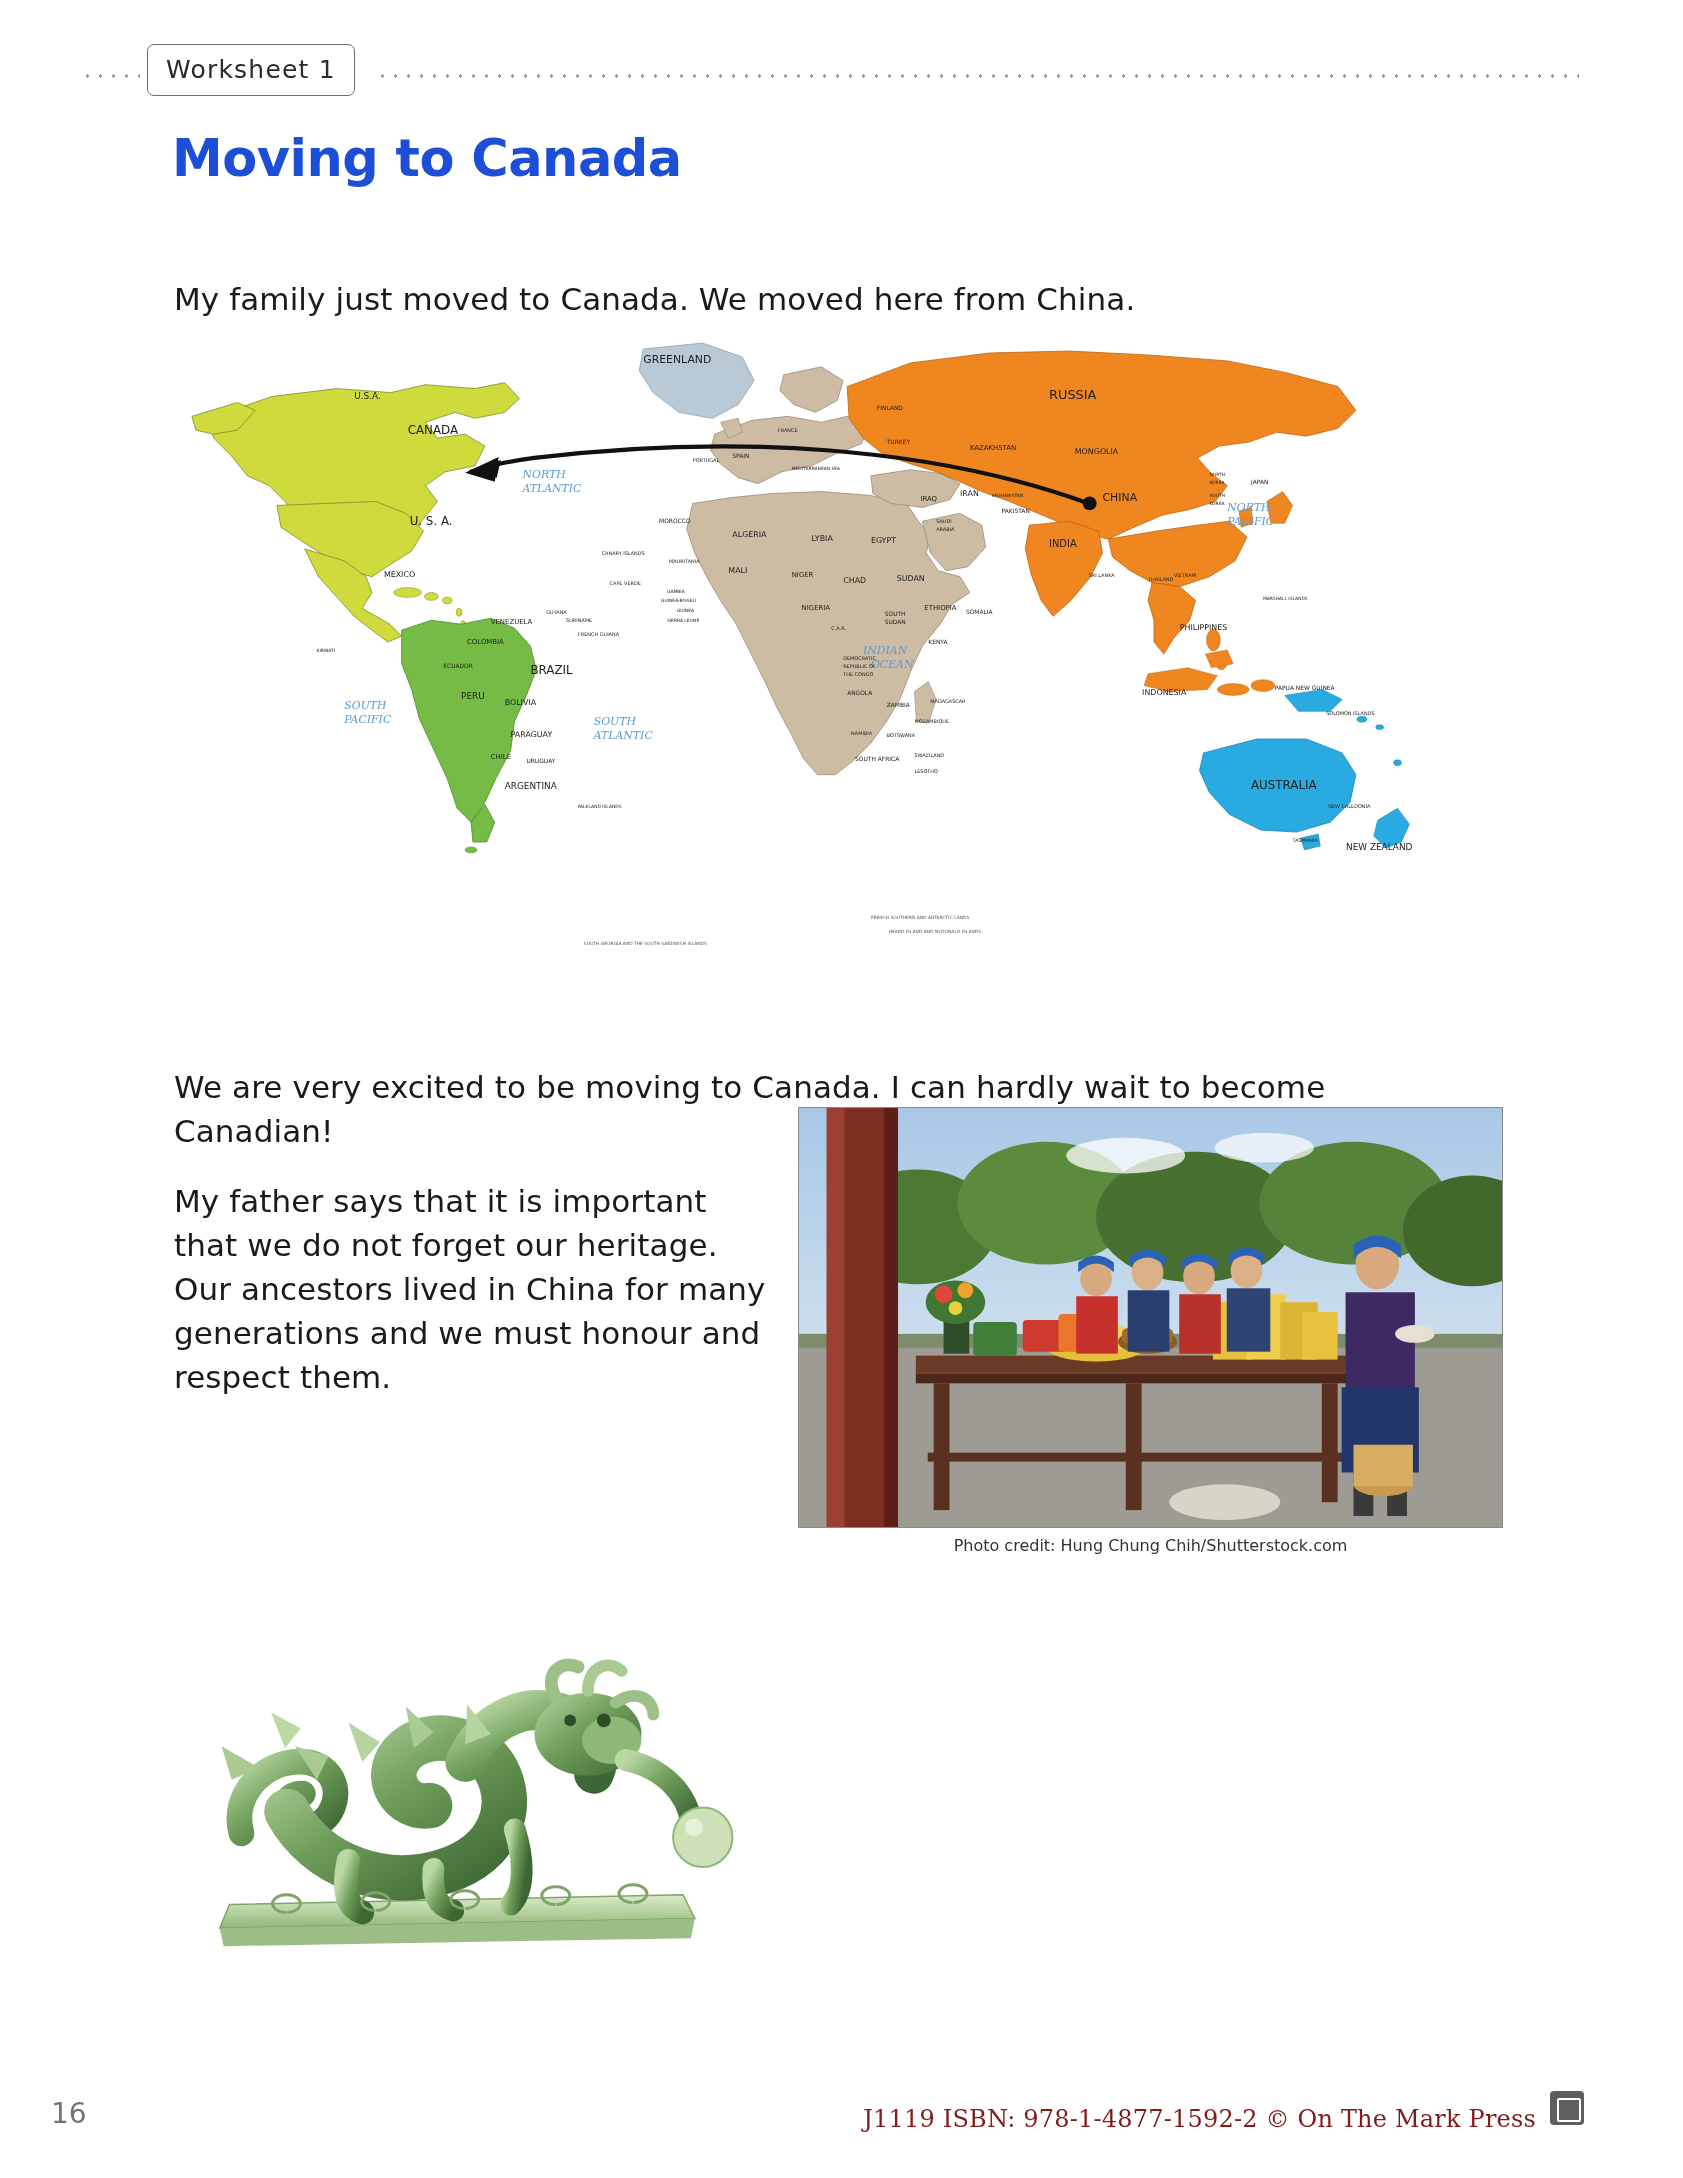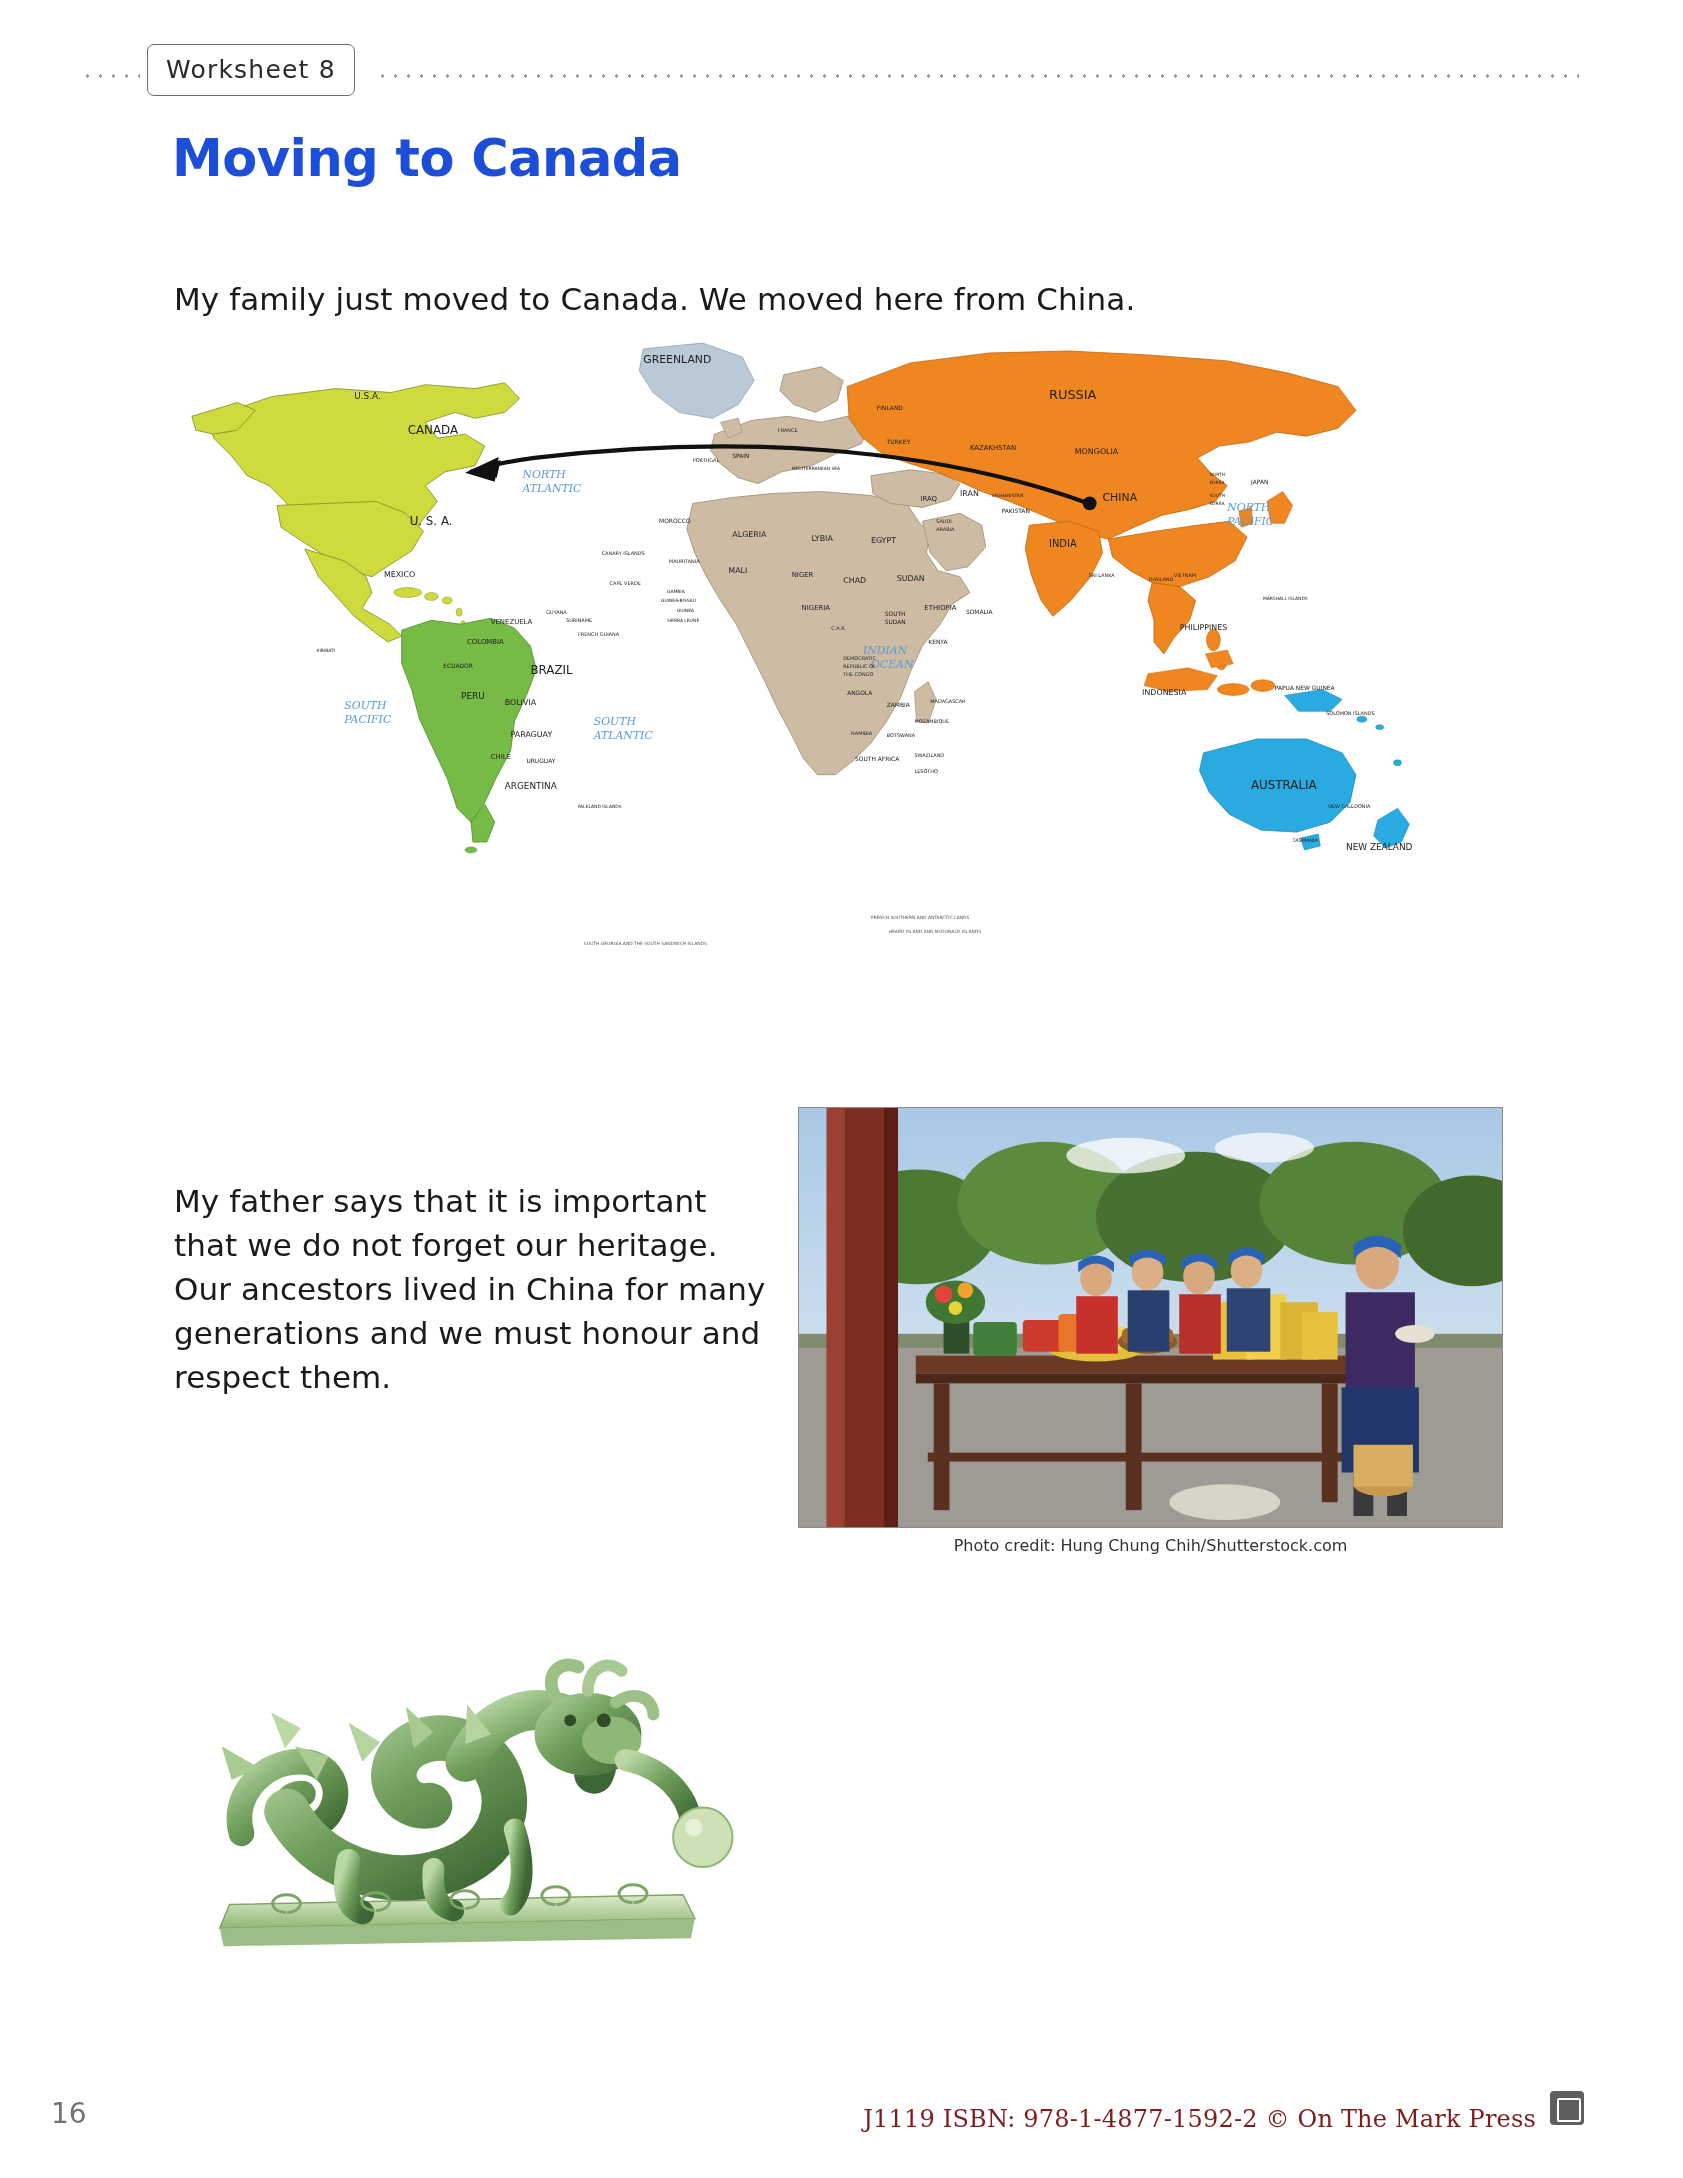--- a/index.html
+++ b/index.html
@@ -144,21 +144,21 @@
 </style>
 </head>
 <body>
 
 <div class="page">
 
   <div class="header-row">
     <div class="dots-left"></div>
     <div class="dots-right"></div>
   </div>
-  <div class="ws-tag">Worksheet 8</div>
+  <div class="ws-tag">Worksheet 1</div>
 
   <h1 class="title">Moving to Canada</h1>
 
   <p class="para" id="para-intro">My family just moved to Canada. We moved here from China.</p>
 
   <div class="map-wrap">
     <svg class="map-svg" width="1366" height="634" viewBox="0 0 1380 640" xmlns="http://www.w3.org/2000/svg">
       <rect x="0" y="0" width="1380" height="640" fill="#ffffff"></rect>
 
       <g>
@@ -377,20 +377,21 @@
 
       <g>
         <path d="M920,178 C760,120 560,108 360,132 C330,136 312,140 296,146" fill="none" stroke="#111" stroke-width="4.2" stroke-linecap="round"></path>
         <polygon points="296,146 326,134 322,152" fill="#111"></polygon>
         <polygon points="290,147 324,131 320,156" fill="#111"></polygon>
         <circle cx="921" cy="178" r="7" fill="#111"></circle>
       </g>
     </svg>
   </div>
 
+  <p class="para" id="para-excited">We are very excited to be moving to Canada. I can hardly wait to become Canadian!</p>
   <p class="para" id="para-heritage">My father says that it is important that we do not forget our heritage. Our ancestors lived in China for many generations and we must honour and respect them.</p>
 
   <div class="photo-ceremony">
     <svg width="705" height="421" viewBox="0 0 712 425" xmlns="http://www.w3.org/2000/svg">
       <defs>
         <linearGradient id="skyg" x1="0" y1="0" x2="0" y2="1">
           <stop offset="0%" stop-color="#a8c8e6"></stop>
           <stop offset="60%" stop-color="#cfe0ee"></stop>
           <stop offset="100%" stop-color="#e6eef2"></stop>
         </linearGradient>

